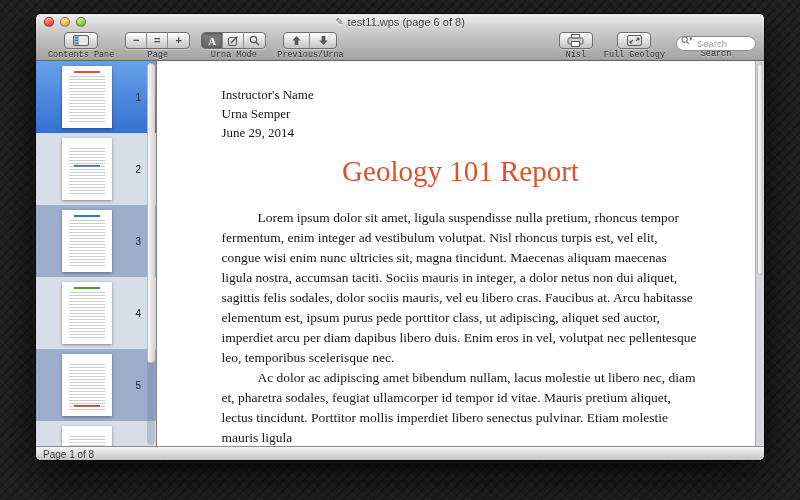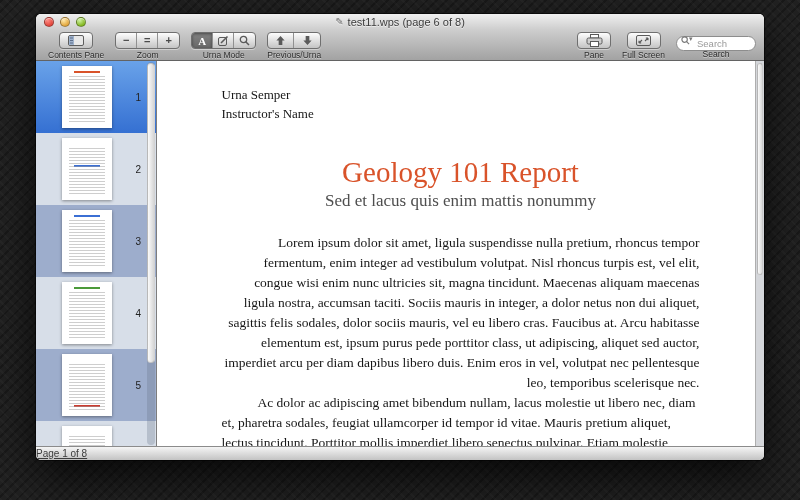--- a/index.html
+++ b/index.html
@@ -39,21 +39,21 @@
 
   
   .toolbar {
     height:31px; flex:0 0 31px;
     background:linear-gradient(#cdcdcd,#a2a2a2);
     border-bottom:1px solid #636363;
     display:flex; align-items:flex-start; padding:2px 8px 0 12px; gap:11px;
   }
   .tb-group { display:flex; flex-direction:column; align-items:center; gap:1px; }
   .tb-label { font-size:8.5px; color:#2c2c2c; line-height:10px; white-space:nowrap;
-              text-shadow:0 1px 0 rgba(255,255,255,.45); }
+              text-shadow:0 1px 0 rgba(255,255,255,.45);font-family:Liberation Mono, monospace; }
   .btnrow { display:flex; height:17px; border:1px solid #6f6f6f; border-radius:4px;
             overflow:hidden; background:linear-gradient(#fdfdfd,#c4c4c4);
             box-shadow:0 1px 0 rgba(255,255,255,.4); }
   .seg { width:21px; display:flex; align-items:center; justify-content:center;
          border-right:1px solid #909090; color:#4a4a4a; font-size:11px; }
   .seg:last-child { border-right:none; }
   .seg.sel-dark { background:linear-gradient(#838383,#676767); color:#fff;
                   box-shadow:inset 0 1px 3px rgba(0,0,0,.45); }
   .seg-a { font-family:"Liberation Serif",serif; font-weight:bold; font-size:11px; }
   .glyph { font-weight:bold; font-size:11px; line-height:11px; }
@@ -105,35 +105,35 @@
   .sb-thumb { position:absolute; right:1px; top:2px; width:8px; height:300px;
               border-radius:4px; background:linear-gradient(90deg,#fbfbfb,#d6d6d6);
               border:1px solid rgba(0,0,0,.15); }
 
   
   .main { flex:1; position:relative; border-left:1px solid #7d7d7d; background:#fff;
           overflow:hidden; }
   .doc { width:478px; margin:0 auto; padding-top:24px;
          font-family:"Liberation Serif", serif; color:#161616; }
   .doc-header div { font-size:13px; line-height:19px; }
-  .doc-title { text-align:center; font-size:29px; line-height:34px; margin-top:32px; }
+  .doc-title { text-align:center; font-size:29px; line-height:34px; margin-top:12px; }
   .doc-subtitle { text-align:center; font-size:17px; line-height:24px; color:#4e4e4e; }
   .doc-body p { font-size:13.5px; line-height:20px; text-indent:36px; margin:0; }
-  .doc-body p:first-child { margin-top:20px;text-align:right; }
+  .doc-body p:first-child { margin-top:20px; }
   .doc-scroll { position:absolute; right:0; top:0; bottom:0; width:9px;
                 background:#d4d6da; border-left:1px solid #aeaeae; }
   .doc-scroll .thumb-v { position:absolute; left:1px; right:1px; top:2px; height:55%;
                 border-radius:4px; background:linear-gradient(90deg,#fafafa,#d9d9d9);
                 border:1px solid rgba(0,0,0,.18); }
 
   
   .statusbar { height:14px; flex:0 0 14px; border-top:1px solid #8b8b8b;
                background:linear-gradient(#f5f5f5,#c3c3c3);
-               display:flex; align-items:center; padding:0 0;
-               font-size:10px; color:#3d3d3d;text-decoration:underline; }
+               display:flex; align-items:flex-end; padding:0 7px;
+               font-size:10px; color:#3d3d3d; }
 </style>
 </head>
 <body>
 
 <div class="screen">
   <div class="window">
 
     <div class="titlebar">
       <div class="traffic">
         <span class="light red"></span>
@@ -162,21 +162,21 @@
         </div>
         <div class="tb-label">Contents Pane</div>
       </div>
 
       <div class="tb-group">
         <div class="btnrow">
           <span class="seg glyph">−</span>
           <span class="seg glyph">=</span>
           <span class="seg glyph">+</span>
         </div>
-        <div class="tb-label">Zoom</div>
+        <div class="tb-label">Page</div>
       </div>
 
       <div class="tb-group">
         <div class="btnrow">
           <span class="seg sel-dark seg-a">A</span>
           <span class="seg">
             <svg class="icon" width="11" height="11" viewBox="0 0 11 11">
               <rect x="0.5" y="2.5" width="8" height="8" rx="1.5" fill="none" stroke="#5a5a5a"></rect>
               <line x1="3" y1="8" x2="9.5" y2="1.5" stroke="#5a5a5a" stroke-width="1.6"></line>
             </svg>
@@ -213,34 +213,34 @@
       <div class="tb-group">
         <div class="btnrow">
           <span class="seg btn-single">
             <svg class="icon" width="17" height="13" viewBox="0 0 17 13">
               <rect x="4.5" y="0.5" width="8" height="3.5" fill="#fff" stroke="#5a5a5a"></rect>
               <rect x="1" y="4" width="15" height="6" rx="1.5" fill="#cfcfcf" stroke="#5a5a5a"></rect>
               <rect x="4.5" y="7.5" width="8" height="5" fill="#fff" stroke="#5a5a5a"></rect>
             </svg>
           </span>
         </div>
-        <div class="tb-label">Pane</div>
+        <div class="tb-label">Nisl</div>
       </div>
 
       <div class="tb-group">
         <div class="btnrow">
           <span class="seg btn-single">
             <svg class="icon" width="15" height="11" viewBox="0 0 15 11">
               <rect x="0.5" y="0.5" width="14" height="10" rx="1.5" fill="none" stroke="#5a5a5a"></rect>
               <path d="M3 8 L6 5 M3 8 H5.2 M3 8 V5.8" stroke="#5a5a5a" stroke-width="1.1" fill="none"></path>
               <path d="M12 3 L9 6 M12 3 H9.8 M12 3 V5.2" stroke="#5a5a5a" stroke-width="1.1" fill="none"></path>
             </svg>
           </span>
         </div>
-        <div class="tb-label">Full Screen</div>
+        <div class="tb-label">Full Geology</div>
       </div>
 
       <div class="tb-group">
         <div class="search-wrap">
           <input class="search-input" type="text" placeholder="Search" style="">
           <svg class="search-glass icon" width="9" height="9" viewBox="0 0 10 10">
             <circle cx="4" cy="4" r="3" fill="none" stroke="#7a7a7a" stroke-width="1.3"></circle>
             <line x1="6.2" y1="6.2" x2="9" y2="9" stroke="#7a7a7a" stroke-width="1.3"></line>
           </svg>
           <span class="search-caret">▾</span>
@@ -293,25 +293,25 @@
             </div>
 
         </div>
         <div class="sb-track"></div>
         <div class="sb-thumb"></div>
       </div>
 
       <div class="main">
         <div class="doc">
           <div class="doc-header">
+            <div>Instructor's Name</div>
             <div>Urna Semper</div>
-            <div>Instructor's Name</div>
+            <div>June 29, 2014</div>
           </div>
           <div class="doc-title" style="color: rgb(217, 83, 42);">Geology 101 Report</div>
-          <div class="doc-subtitle">Sed et lacus quis enim mattis nonummy</div>
           <div class="doc-body">
             <p>Lorem ipsum dolor sit amet, ligula suspendisse nulla pretium, rhoncus tempor fermentum, enim integer ad vestibulum volutpat. Nisl rhoncus turpis est, vel elit, congue wisi enim nunc ultricies sit, magna tincidunt. Maecenas aliquam maecenas ligula nostra, accumsan taciti. Sociis mauris in integer, a dolor netus non dui aliquet, sagittis felis sodales, dolor sociis mauris, vel eu libero cras. Faucibus at. Arcu habitasse elementum est, ipsum purus pede porttitor class, ut adipiscing, aliquet sed auctor, imperdiet arcu per diam dapibus libero duis. Enim eros in vel, volutpat nec pellentesque leo, temporibus scelerisque nec.</p>
             <p>Ac dolor ac adipiscing amet bibendum nullam, lacus molestie ut libero nec, diam et, pharetra sodales, feugiat ullamcorper id tempor id vitae. Mauris pretium aliquet, lectus tincidunt. Porttitor mollis imperdiet libero senectus pulvinar. Etiam molestie mauris ligula</p>
           </div>
         </div>
         <div class="doc-scroll">
           <div class="thumb-v"></div>
         </div>
       </div>
     </div>

